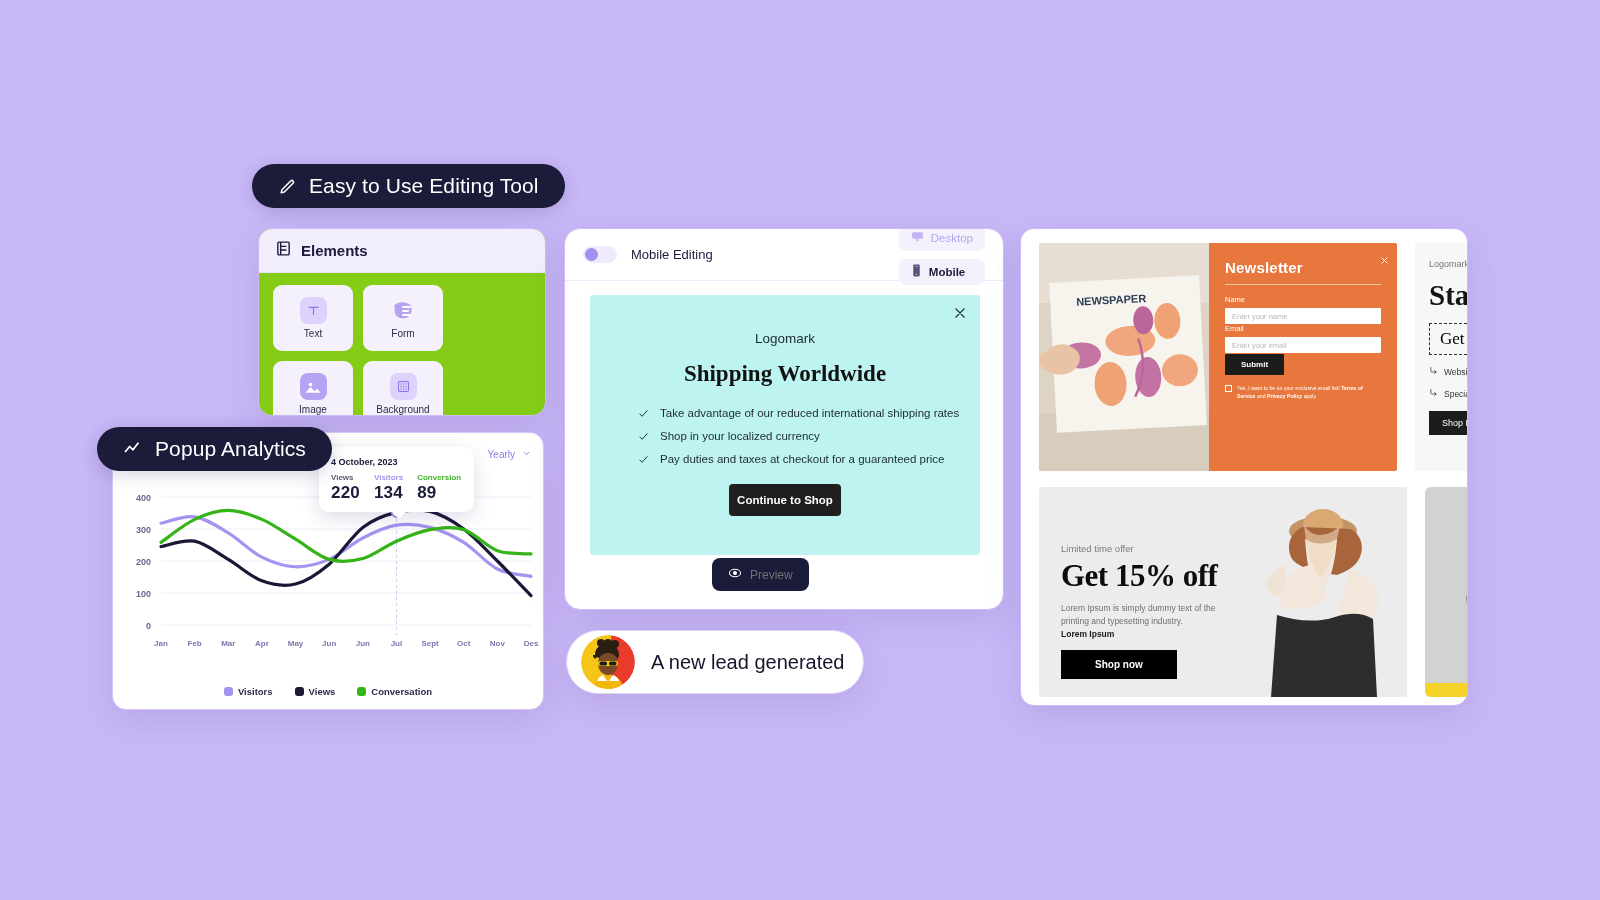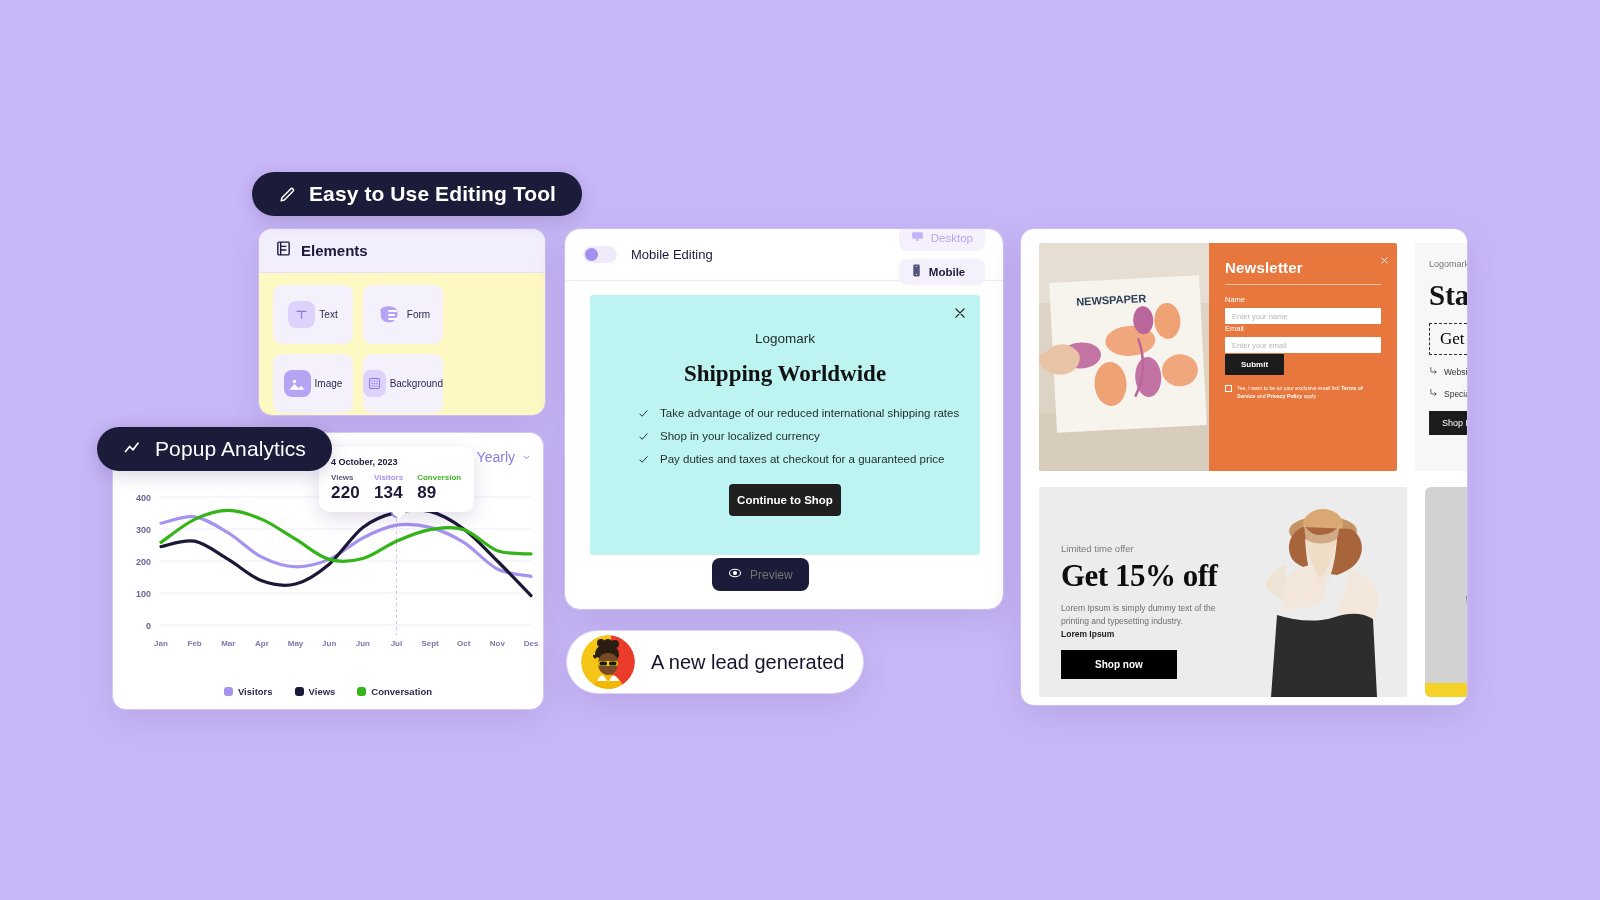--- a/index.html
+++ b/index.html
@@ -34,38 +34,38 @@
     border-radius: 16px;
     box-shadow: 0 10px 34px rgba(70,45,130,.13);
   }
 
   
   #elements-panel {
     left: 258px; top: 228px; width: 288px; height: 188px;
     border: 1px solid #cdbcf7;
     border-radius: 14px;
     overflow: hidden;
-    background:#fef9c3;
+    background:#84cc16;
   }
   #elements-header {
     height: 44px; background: #f2eefd;
     display: flex; align-items: center; gap: 9px;
     padding: 0 16px;
     border-bottom: 1px solid #e8e1fa;
   }
   #elements-header .title { font-size: 15px; font-weight: 700; color: #1b1b3a; }
   .el-grid {
     display: flex; flex-wrap: wrap; gap: 10px;
     padding: 12px 14px;
   }
   .el-tile {
-    width: 80px; height: 59px;
+    width: 80px; height: 66px;
     background: #f4f1fd;
     border-radius: 9px;
-    display: flex; flex-direction: row; align-items: center; justify-content: center;
+    display: flex; flex-direction: column; align-items: center; justify-content: center;
     gap: 4px;
   }
   .el-tile .glyph {
     width: 27px; height: 27px; border-radius: 8px;
     background: #ddd2fb;
     display: flex; align-items: center; justify-content: center;
   }
   .el-tile .label { font-size: 10px; color: #2b2b4a; }
 
   
@@ -88,21 +88,21 @@
   .tt-col:nth-child(2) .k { color:#a893f2; }
   .tt-col:nth-child(3) .k { color:#3fb524; }
   #tooltip-card:after{
     content:""; position:absolute; left:72px; bottom:-7px;
     border-left:8px solid transparent; border-right:8px solid transparent;
     border-top:8px solid #fff;
   }
   #period-select {
     position:absolute; right:12px; top:16px;
     display:flex; align-items:center; gap:7px;
-    font-size:14px; color:#8d7ce0;
+    font-size:10px; color:#8d7ce0;
   }
   #chart-wrap { position:absolute; left:0; top:56px; width:432px; height:170px; }
   .legend {
     position:absolute; bottom:12px; left:0; width:100%;
     display:flex; justify-content:center; gap:22px;
     font-size:9.5px; font-weight:700; color:#2b2b4a;
   }
   .legend span.sw { width:9px; height:9px; border-radius:3px; display:inline-block; margin-right:5px; vertical-align:-1px;}
   .legend .item{ display:flex; align-items:center;}
 
@@ -264,21 +264,21 @@
   }
   .tpl-third .ystrip {
     position:absolute; left:0; bottom:0; width:100%; height:14px; background:#f5d228;
   }
 </style>
 </head>
 <body>
 
 <div id="stage">
 
-  <div class="pill" style="left:252px; top:172px;font-weight:bold;">
+  <div class="pill" style="left:252px; top:164px;">
     <span>
       <svg width="19" height="19" viewBox="0 0 24 24" fill="none" stroke="#fff" stroke-width="1.9" stroke-linecap="round" stroke-linejoin="round">
         <path d="M4 20l4-1 11-11a2.1 2.1 0 0 0-3-3L5 16l-1 4z"></path>
       </svg>
     </span>
     <span>Easy to Use Editing Tool</span>
   </div>
 
   <div class="pill" style="left:97px; top:427px;">
     <span>

